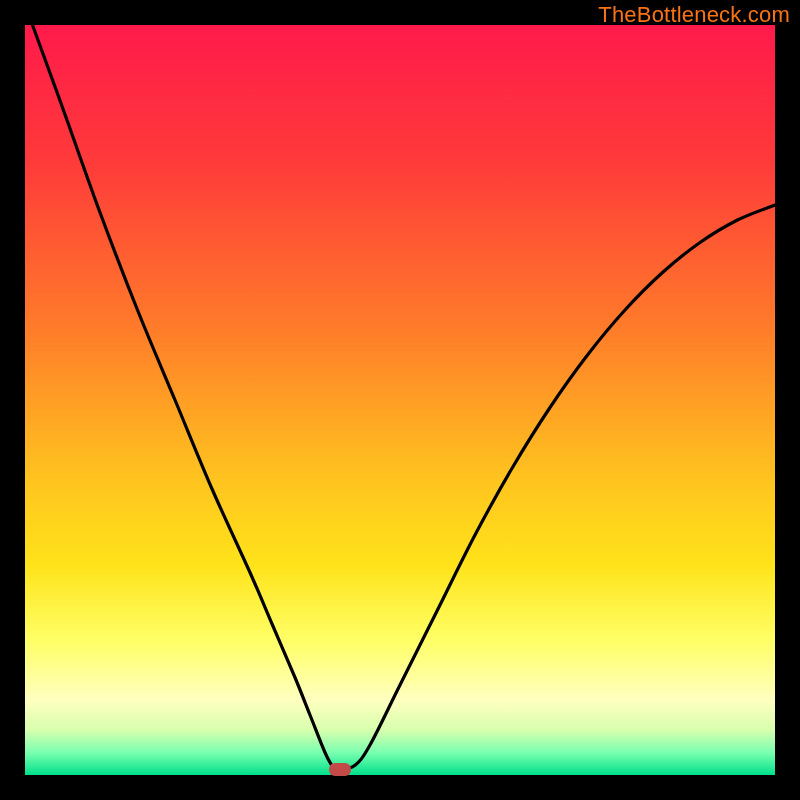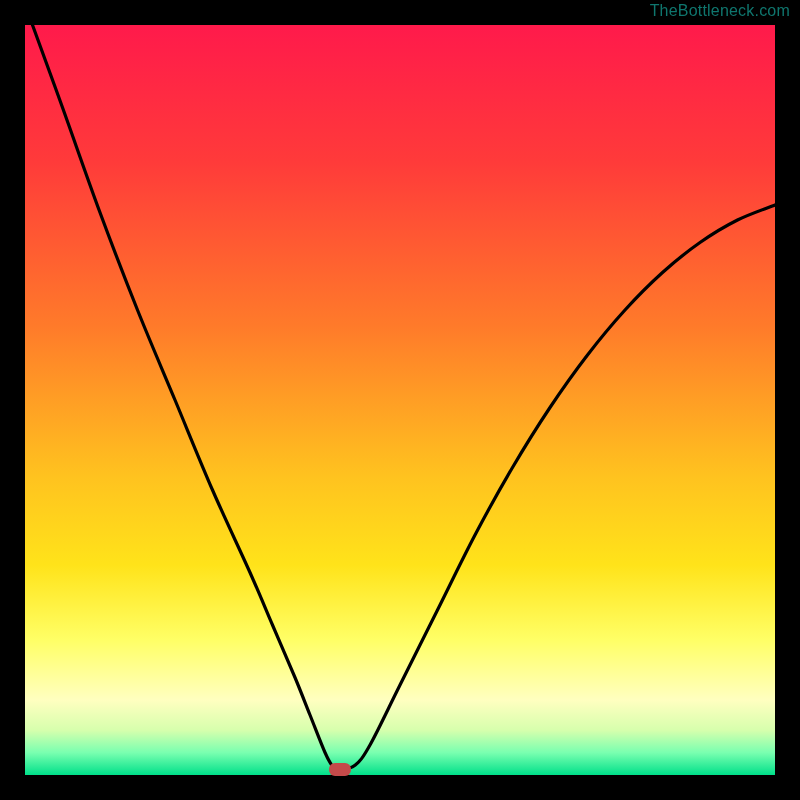--- a/index.html
+++ b/index.html
@@ -24,22 +24,22 @@
     left: 25px;
     top: 25px;
     width: 750px;
     height: 750px;
     
   }
   .watermark {
     position: absolute;
     top: 2px;
     right: 10px;
-    color: #0f766e;
-    font-size: 16px;
+    color: #f97316;
+    font-size: 22px;
     font-weight: 500;
     letter-spacing: 0.2px;
   }
   svg.curve {
     position: absolute;
     left: 0;
     top: 0;
     width: 750px;
     height: 750px;
     overflow: visible;

